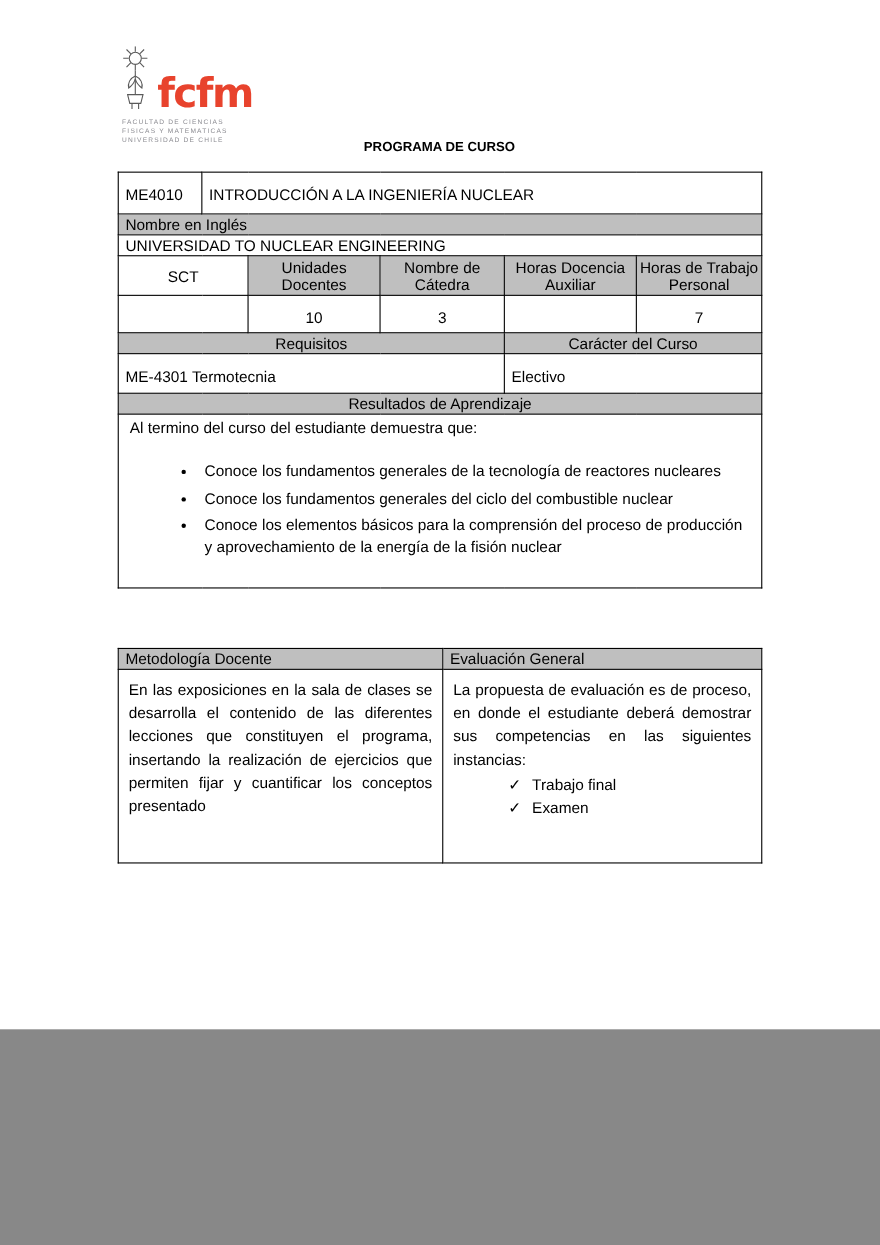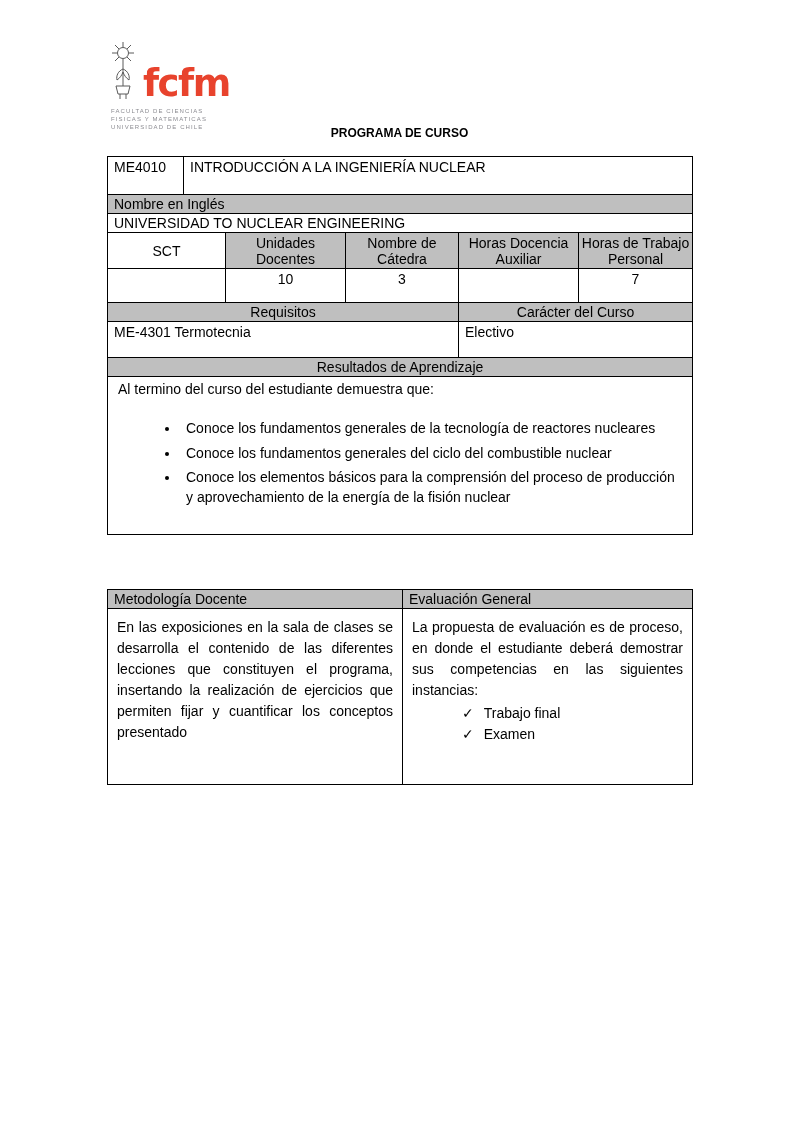--- a/index.html
+++ b/index.html
@@ -1,20 +1,20 @@
 <!DOCTYPE html>
 <html><head>
 <meta charset="utf-8">
 <style>
   * { box-sizing: border-box; margin: 0; padding: 0; }
   html,body { background:#888; }
   .page {
     position: relative;
     width: 800px;
-    height: 1132px;
+    height: 936px;
     background: #ffffff;
     margin: 0 auto;
     font-family: "Liberation Sans", sans-serif;
     color: #000;
     overflow: hidden;
   }
   
   .logo { position:absolute; left:110px; top:42px; }
   .logo-row { display:flex; align-items:flex-end; gap:7px; }
   .brand {
@@ -35,21 +35,21 @@
   
   table { border-collapse:collapse; table-layout:fixed; position:absolute; left:107px; }
   .t1 { top:156px; width:585px; }
   .t2 { top:589px; width:585px; }
   td {
     border:1px solid #000; font-size:14px; padding:1px 6px;
     vertical-align:middle; overflow:hidden;
   }
   .hdr { background:#bfbfbf; }
   .ctr { text-align:center; padding:1px 2px; }
-  .top { vertical-align:top; padding-top:2px; }
+  .top { vertical-align:top; padding-top:12px; }
   .results-cell { vertical-align:top; padding:4px 10px; }
   .results-cell ul { margin:22px 0 0 0; padding-left:62px; }
   .results-cell li { margin-bottom:5px; padding-left:6px; line-height:1.4; }
   .body-cell { vertical-align:top; padding:8px 9px; line-height:1.5; }
   .just { text-align:justify; }
   .checklist { margin-top:2px; padding-left:50px; }
   .check-item { display:flex; gap:10px; line-height:1.5; }
   .check-glyph { flex:0 0 auto; }
 </style>
 </head>

